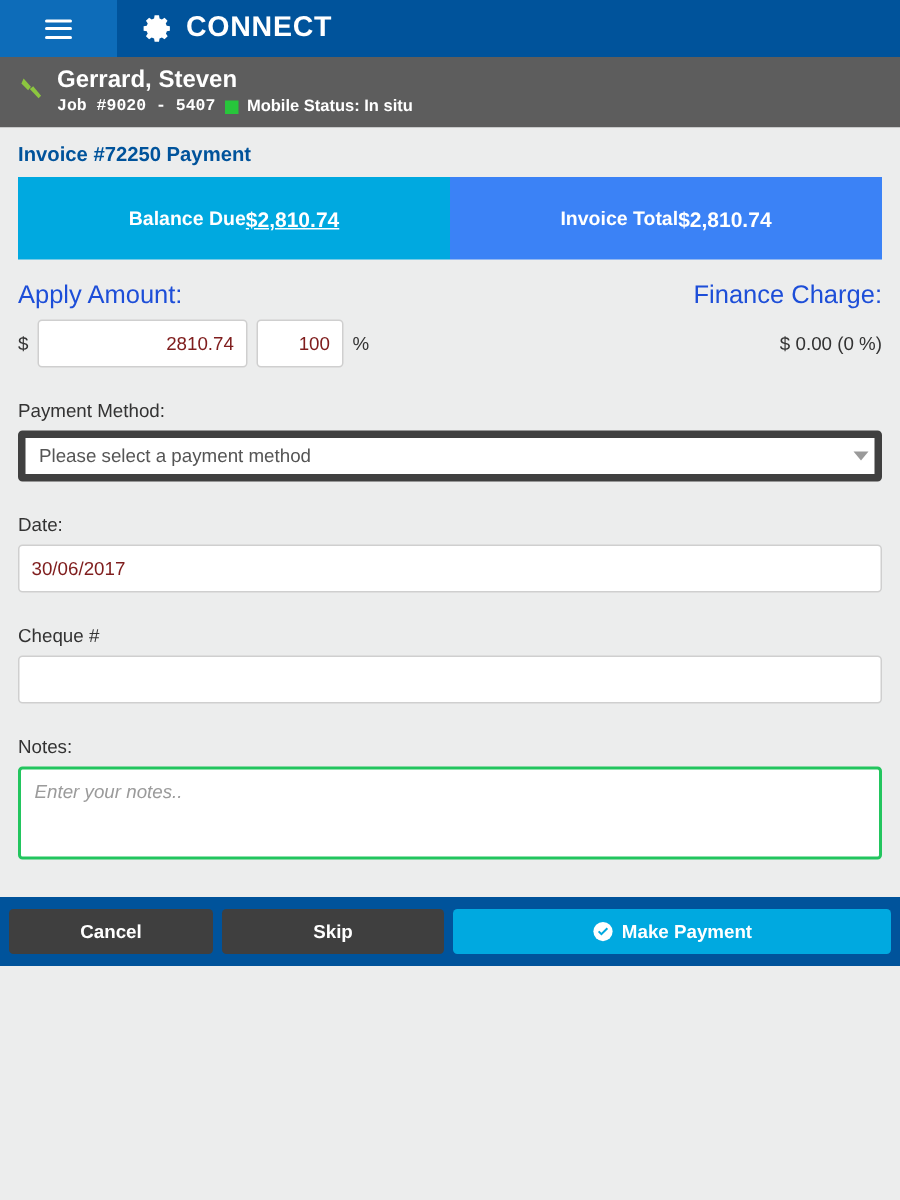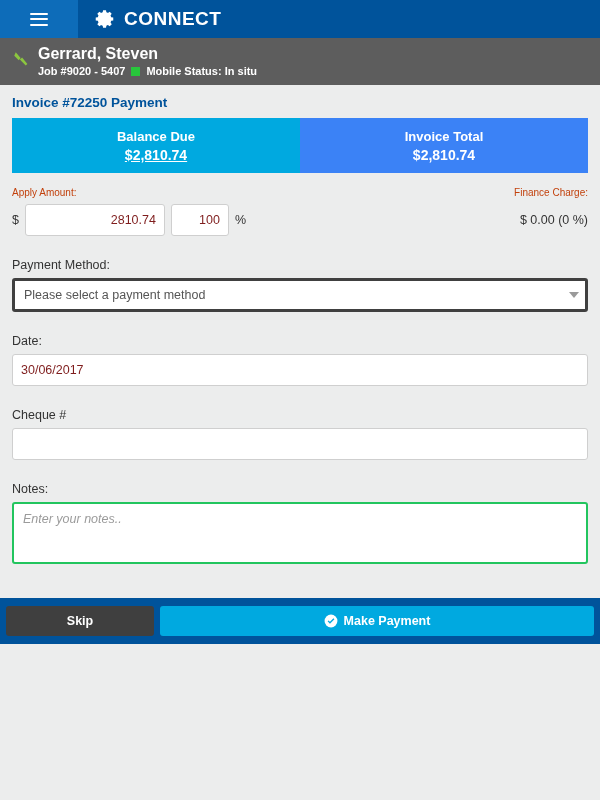--- a/index.html
+++ b/index.html
@@ -77,20 +77,21 @@
   .cust-sub {
     display: flex;
     align-items: center;
     gap: 6px;
     margin-top: 1px;
   }
   .cust-job {
     color: #ffffff;
     font-size: 11px;
     font-weight: bold;
+    font-family: Liberation Mono, monospace;
   }
   .status-dot {
     width: 9px; height: 9px;
     background: #27c63b;
     display: inline-block;
   }
   .cust-status {
     color: #ffffff;
     font-size: 11px;
     font-weight: bold;
@@ -113,21 +114,20 @@
 
   
   .tiles {
     display: flex;
     height: 55px;
     margin-bottom: 14px;
   }
   .tile {
     flex: 1 1 50%;
     display: flex;
-    flex-direction: column;
     align-items: center;
     justify-content: center;
     color: #ffffff;
   }
   .tile-balance { background: #00a9e0; }
   .tile-total { background: #3b82f6; }
   .tile-label {
     font-size: 13px;
     font-weight: bold;
     line-height: 18px;
@@ -139,22 +139,22 @@
   }
   .tile-balance .tile-value { text-decoration: underline; cursor: pointer; }
 
   
   .row-between {
     display: flex;
     align-items: baseline;
     justify-content: space-between;
   }
   .field-label {
-    font-size: 10px;
-    color: #c2410c;
+    font-size: 17px;
+    color: #1d4ed8;
   }
   .amount-row {
     display: flex;
     align-items: center;
     justify-content: space-between;
     margin-top: 6px;
   }
   .amount-left {
     display: flex;
     align-items: center;
@@ -187,21 +187,21 @@
     color: #333333;
     margin-bottom: 6px;
   }
   .select-wrap {
     position: relative;
     width: 100%;
   }
   .select-box {
     width: 100%;
     height: 34px;
-    border: 3px solid #404040;
+    border: 5px solid #404040;
     border-radius: 3px;
     background: #ffffff;
     display: flex;
     align-items: center;
     padding: 0 26px 0 9px;
     font-size: 12.5px;
     color: #555555;
     cursor: pointer;
   }
   .select-arrow {
@@ -356,20 +356,21 @@
     </div>
 
     <div class="block">
       <div class="block-label">Notes:</div>
       <textarea class="notes" placeholder="Enter your notes.." style=""></textarea>
     </div>
 
   </div>
 
   <div class="bottombar">
+    <button class="btn btn-cancel">Cancel</button>
     <button class="btn btn-skip">Skip</button>
     <button class="btn btn-pay">
       <span class="check-icon">
         <svg viewBox="0 0 24 24" width="14" height="14" aria-hidden="true">
           <circle cx="12" cy="12" r="11" fill="#ffffff"></circle>
           <path fill="#00a9e0" d="M10.2 16.6l-4-4 1.6-1.6 2.4 2.4 6-6 1.6 1.6z"></path>
         </svg>
       </span>
       <span>Make Payment</span>
     </button>

